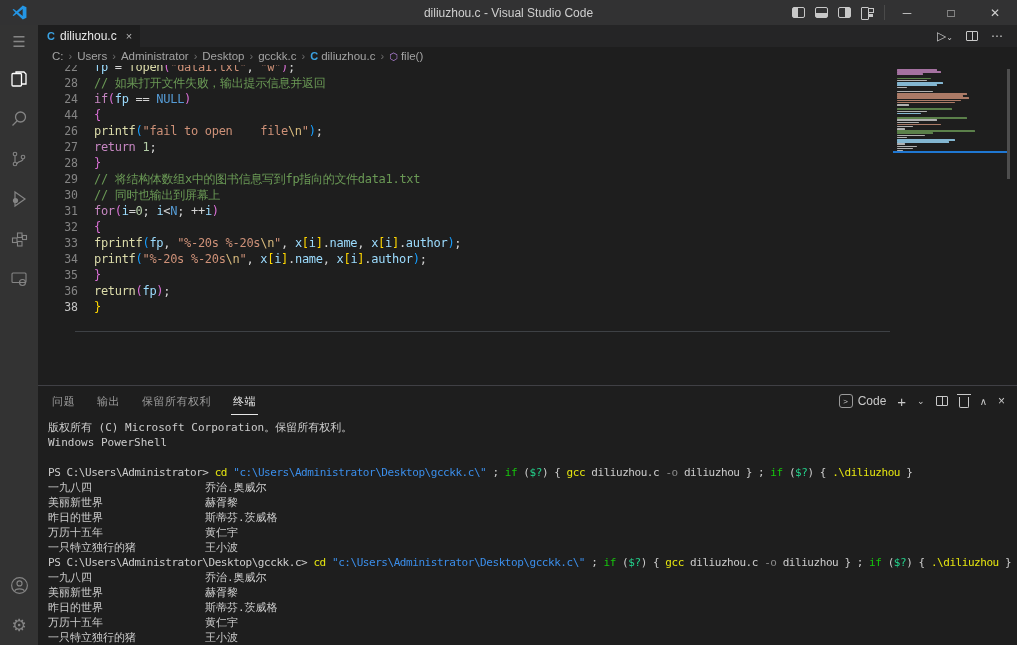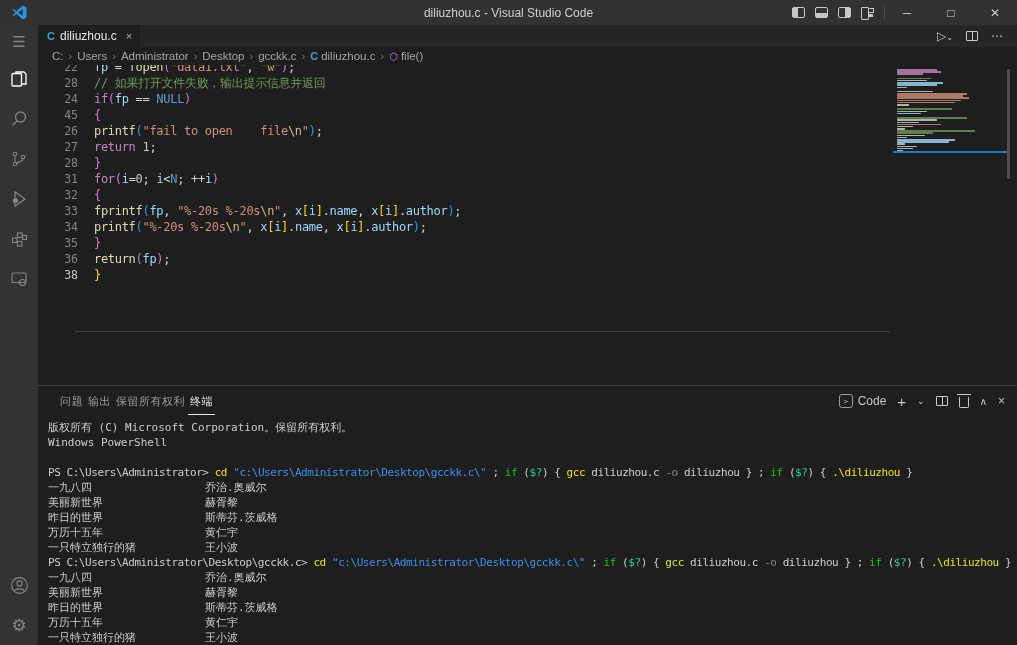--- a/index.html
+++ b/index.html
@@ -58,21 +58,21 @@
   .lc { margin-left:16px; white-space:pre; letter-spacing:-0.3px; }
   .cur-line-border { position:absolute; left:37px; width:815px; top:266px; height:1px; background:#3e4145; }
   .minimap { position:absolute; left:855px; top:2px; width:115px; height:84px; padding:2px 4px; }
   .mm-row { height:1.5px; margin-bottom:0.7px; border-radius:0.5px; }
   .mm-line { position:absolute; left:855px; top:86px; width:115px; height:2px; }
   .scrollbar-v { position:absolute; left:969px; top:4px; width:3px; height:110px; background:#4e4e4e; }
 
   
   .panel { flex:1; border-top:1px solid #404045; background:#1e1e1e; display:flex; flex-direction:column; min-height:0; }
   .panel-header { height:30px; display:flex; align-items:center; padding:0 12px 0 12px; flex:none; }
-  .p-tabs { display:flex; gap:1px; font-size:11px; color:#9b9b9b;margin-left:8px; }
+  .p-tabs { display:flex; gap:18px; font-size:11px; color:#9b9b9b; }
   .p-tab { padding:7px 2px 5px 2px; letter-spacing:0.5px; }
   .p-tab.active { color:#e7e7e7; border-bottom:1px solid #e7e7e7; }
   .p-actions { margin-left:auto; display:flex; align-items:center; gap:11px; color:#c9c9c9; font-size:12px; }
   .term-chip { display:flex; align-items:center; gap:5px; }
   .chip-ic { width:14px; height:14px; border:1px solid #9a9a9a; border-radius:3px; font-size:8px;
     display:flex; align-items:center; justify-content:center; color:#c9c9c9; }
   .trash-ic { display:inline-block; width:10px; height:11px; border:1px solid #c9c9c9; border-top:none; border-radius:0 0 2px 2px; position:relative; margin-top:2px; }
   .trash-ic::before { content:''; position:absolute; left:-3px; top:-3px; width:14px; height:1px; background:#c9c9c9; }
   .plus { font-size:15px; } .chev { font-size:9px; } .updown { font-size:10px; }
 
@@ -208,34 +208,42 @@
             </div>
             <div class="cl">
               <span class="ln">28</span>
               <span class="lc"><span style="color: rgb(106, 153, 85);">// 如果打开文件失败，输出提示信息并返回</span></span>
             </div>
             <div class="cl">
               <span class="ln">24</span>
               <span class="lc"><span style="color: rgb(197, 134, 192);">if</span><span style="color: rgb(218, 112, 214);">(</span><span style="color: rgb(156, 220, 254);">fp</span><span style="color: rgb(212, 212, 212);"> == </span><span style="color: rgb(86, 156, 214);">NULL</span><span style="color: rgb(218, 112, 214);">)</span></span>
             </div>
             <div class="cl">
-              <span class="ln">45</span>
+              <span class="ln">44</span>
               <span class="lc"><span style="color: rgb(218, 112, 214);">{</span></span>
             </div>
             <div class="cl">
               <span class="ln">26</span>
               <span class="lc"><span style="color: rgb(220, 220, 170);">printf</span><span style="color: rgb(23, 159, 255);">(</span><span style="color: rgb(206, 145, 120);">"fail to open    file</span><span style="color: rgb(215, 186, 125);">\n</span><span style="color: rgb(206, 145, 120);">"</span><span style="color: rgb(23, 159, 255);">)</span><span style="color: rgb(212, 212, 212);">;</span></span>
             </div>
             <div class="cl">
               <span class="ln">27</span>
               <span class="lc"><span style="color: rgb(197, 134, 192);">return</span><span style="color: rgb(212, 212, 212);"> </span><span style="color: rgb(181, 206, 168);">1</span><span style="color: rgb(212, 212, 212);">;</span></span>
             </div>
             <div class="cl">
               <span class="ln">28</span>
               <span class="lc"><span style="color: rgb(218, 112, 214);">}</span></span>
+            </div>
+            <div class="cl">
+              <span class="ln">29</span>
+              <span class="lc"><span style="color: rgb(106, 153, 85);">// 将结构体数组x中的图书信息写到fp指向的文件data1.txt</span></span>
+            </div>
+            <div class="cl">
+              <span class="ln">30</span>
+              <span class="lc"><span style="color: rgb(106, 153, 85);">// 同时也输出到屏幕上</span></span>
             </div>
             <div class="cl">
               <span class="ln">31</span>
               <span class="lc"><span style="color: rgb(197, 134, 192);">for</span><span style="color: rgb(218, 112, 214);">(</span><span style="color: rgb(156, 220, 254);">i</span><span style="color: rgb(212, 212, 212);">=</span><span style="color: rgb(181, 206, 168);">0</span><span style="color: rgb(212, 212, 212);">; </span><span style="color: rgb(156, 220, 254);">i</span><span style="color: rgb(212, 212, 212);">&lt;</span><span style="color: rgb(86, 156, 214);">N</span><span style="color: rgb(212, 212, 212);">; </span><span style="color: rgb(212, 212, 212);">++</span><span style="color: rgb(156, 220, 254);">i</span><span style="color: rgb(218, 112, 214);">)</span></span>
             </div>
             <div class="cl">
               <span class="ln">32</span>
               <span class="lc"><span style="color: rgb(218, 112, 214);">{</span></span>
             </div>
             <div class="cl">

